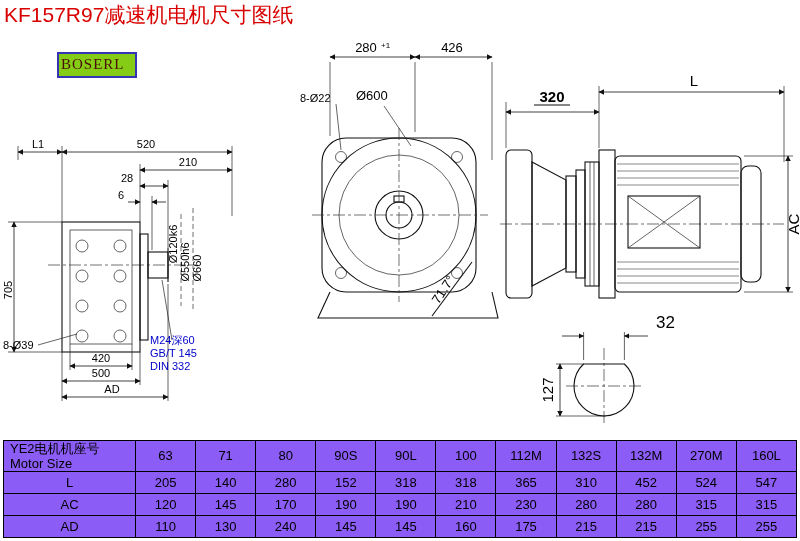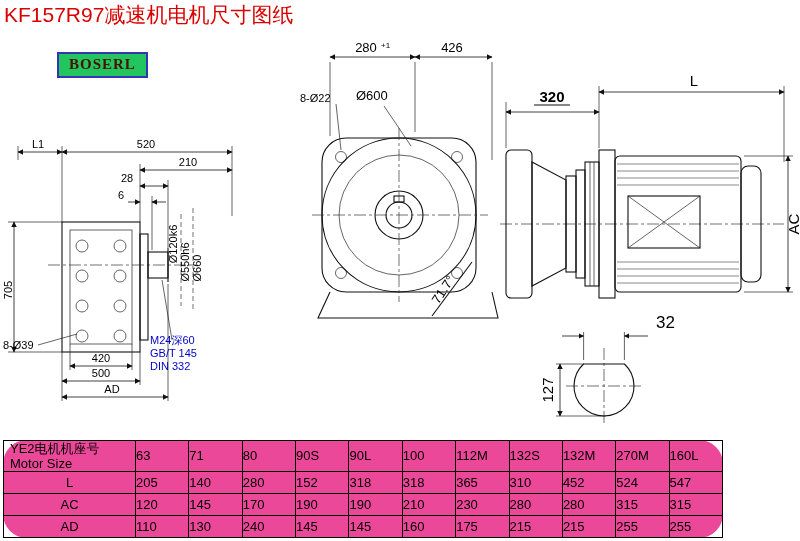--- a/index.html
+++ b/index.html
@@ -2,38 +2,38 @@
 <html><head>
 <meta charset="utf-8">
 <style>
   * { margin:0; padding:0; box-sizing:border-box; }
   html,body { width:800px; height:541px; background:#fff; overflow:hidden;
     font-family:"Liberation Sans", sans-serif; }
   .stage { position:absolute; inset:0; width:800px; height:541px; background:#fff; }
   .title { position:absolute; left:4px; top:1px; font-size:21px; font-weight:normal;
     color:#d90000; white-space:nowrap; }
   .logo { position:absolute; left:57px; top:52px; border:2px solid #3434b4;
-    background:#22c55e; padding:2px 10px 3px 10px; font-family:"Liberation Serif", serif;
-    font-size:15px; font-weight:bold; color:#4a1006; letter-spacing:1px; }
+    background:#84cc16; padding:2px 10px 3px 2px; font-family:"Liberation Serif", serif;
+    font-size:15px; font-weight:normal; color:#4a1006; letter-spacing:1px; }
   svg.drawing { position:absolute; left:0; top:0; }
   svg .ln   { stroke:#111; stroke-width:1.1; fill:none; }
   svg .thin { stroke:#222; stroke-width:0.7; fill:none; }
   svg .dim  { stroke:#111; stroke-width:0.8; fill:none; }
   svg .cl   { stroke:#333; stroke-width:0.7; fill:none; stroke-dasharray:12 3 3 3; }
   svg .dash { stroke:#333; stroke-width:0.7; fill:none; stroke-dasharray:5 3; }
   svg text  { font-family:"Liberation Sans", sans-serif; font-size:11px; fill:#000; }
   svg text.big  { font-size:13px; }
   svg text.xbig { font-size:15px; }
   svg text.huge { font-size:17px; }
   svg text.bold { font-weight:bold; }
   svg text.tol  { font-size:8px; }
   svg text.blue { fill:#0000c8; }
-  table.sizes { position:absolute; left:3px; top:440px; width:720px;
-    border-collapse:collapse; table-layout:fixed; font-size:13px; background:#ec4899;border-radius:24px; }
-  .sizes th, .sizes td { border:1px solid #000; text-align:left; font-weight:normal;
+  table.sizes { position:absolute; left:3px; top:440px; width:794px;
+    border-collapse:collapse; table-layout:fixed; font-size:13px; background:#8b5cf6; }
+  .sizes th, .sizes td { border:1px solid #000; text-align:center; font-weight:normal;
     height:22px; padding:0; line-height:20px; }
   .sizes th.first { width:132px; text-align:left; padding-left:6px; }
   .sizes tr.hdr th { height:31px; }
   .sizes th.first div { line-height:15px; }
   .sizes th.rowlabel { text-align:center; padding-left:0; }
 </style>
 </head>
 <body>
 
 <div class="stage">

